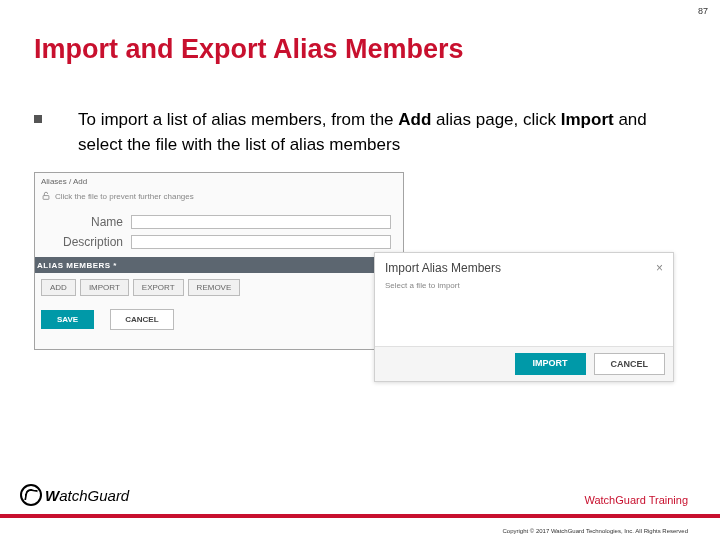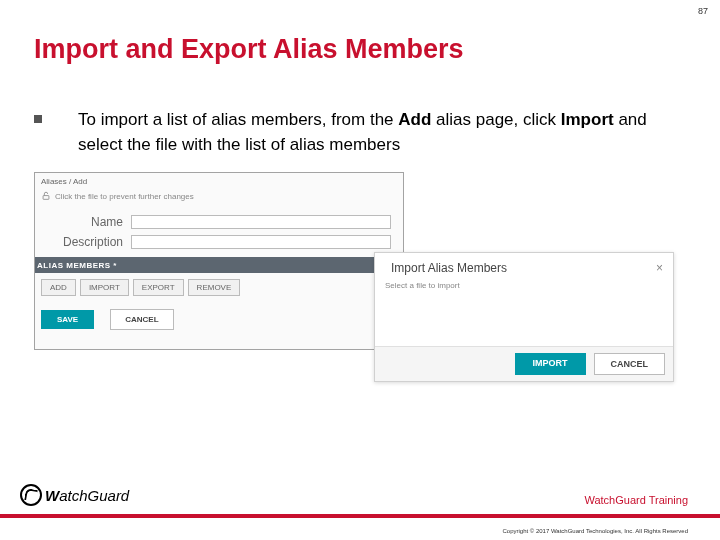--- a/index.html
+++ b/index.html
@@ -170,21 +170,21 @@
     width: 300px;
     height: 130px;
     border: 1px solid #d0d0d0;
     background: #fff;
     box-shadow: 0 1px 4px rgba(0,0,0,0.15);
   }
   .modal .mhead {
     display: flex;
     justify-content: space-between;
     align-items: center;
-    padding: 8px 10px 4px 16px;
+    padding: 8px 10px 4px 10px;
   }
   .modal .mtitle {
     font-size: 12px;
     color: #444;
   }
   .modal .mclose {
     font-size: 12px;
     color: #888;
     cursor: pointer;
   }

